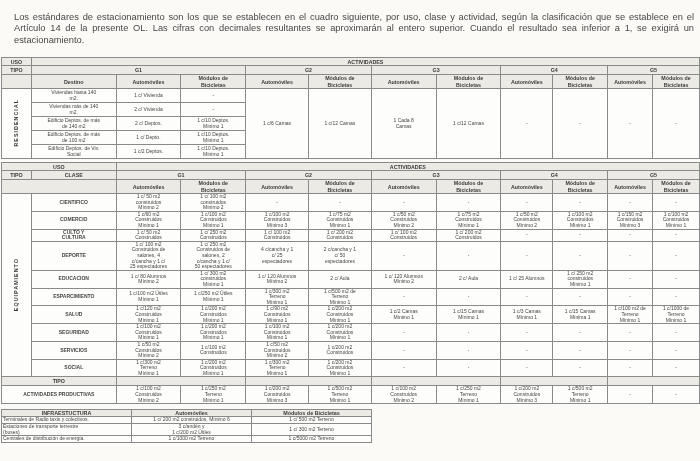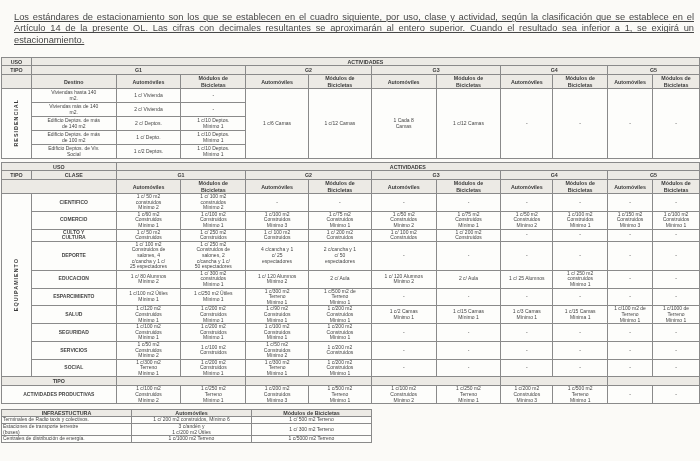--- a/index.html
+++ b/index.html
@@ -1,18 +1,18 @@
 <!DOCTYPE html>
 <html><head>
 <meta charset="utf-8">
 <style>
   html,body{margin:0;padding:0;}
   body{width:700px;height:461px;background:#fbfaf7;font-family:"Liberation Sans",sans-serif;color:#3d3d3d;overflow:hidden;}
   .page{position:relative;width:700px;height:461px;}
-  .intro{font-size:9.3px;line-height:1.2;padding:3px 6px 2px 14px;color:#474747;text-align:justify;text-decoration:underline;}
+  .intro{font-size:9.3px;line-height:1.2;padding:3px 6px 2px 14px;color:#474747;text-align:justify;}
   table{border-collapse:collapse;table-layout:fixed;margin-left:1px;}
   td,th{border:1px solid #8a8a8a;padding:0 1px;vertical-align:middle;text-align:center;overflow:hidden;}
   .hl{background:#eceae5;font-weight:bold;font-size:5.3px;line-height:1.15;white-space:pre-line;color:#3a3a3a;}
   .hl2{background:#f1efeb;font-weight:bold;font-size:5.3px;line-height:1.1;white-space:pre-line;}
   .c{font-size:5px;line-height:1.12;white-space:pre-line;color:#454545;background:#fdfdfb;}
   .cl{font-weight:bold;}
   .left{text-align:left;}
   .vert span{display:inline-block;writing-mode:vertical-rl;transform:rotate(180deg);font-weight:bold;font-size:5.4px;letter-spacing:1px;color:#3a3a3a;}
   .divrow td{height:8px;background:#eceae5;}
   .uso-row th{height:7px;}

